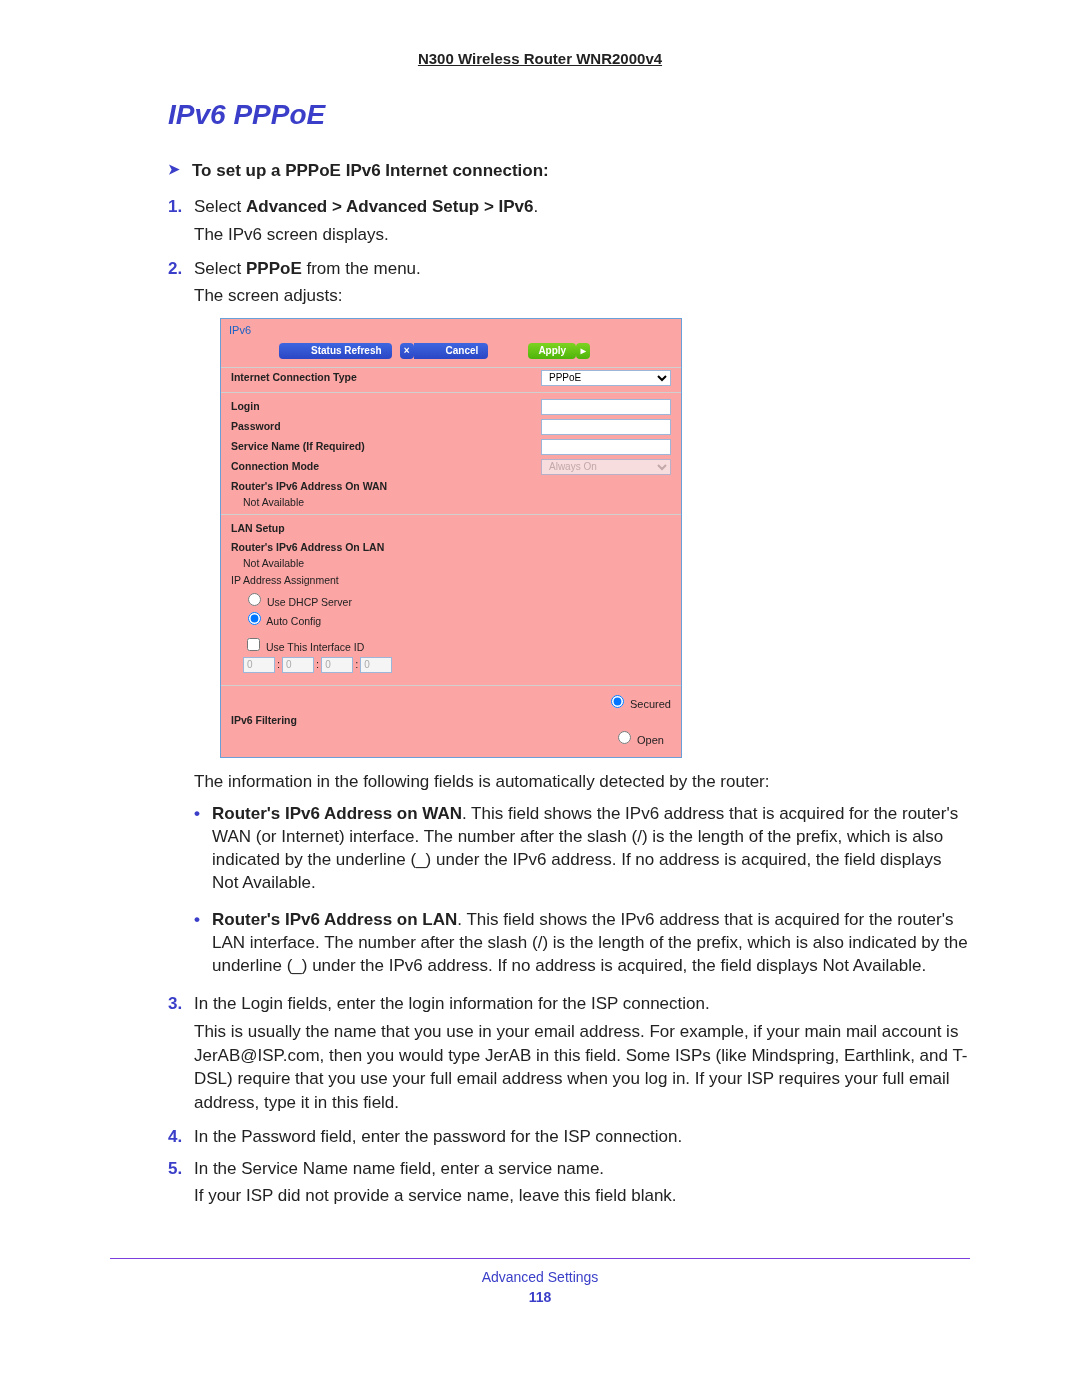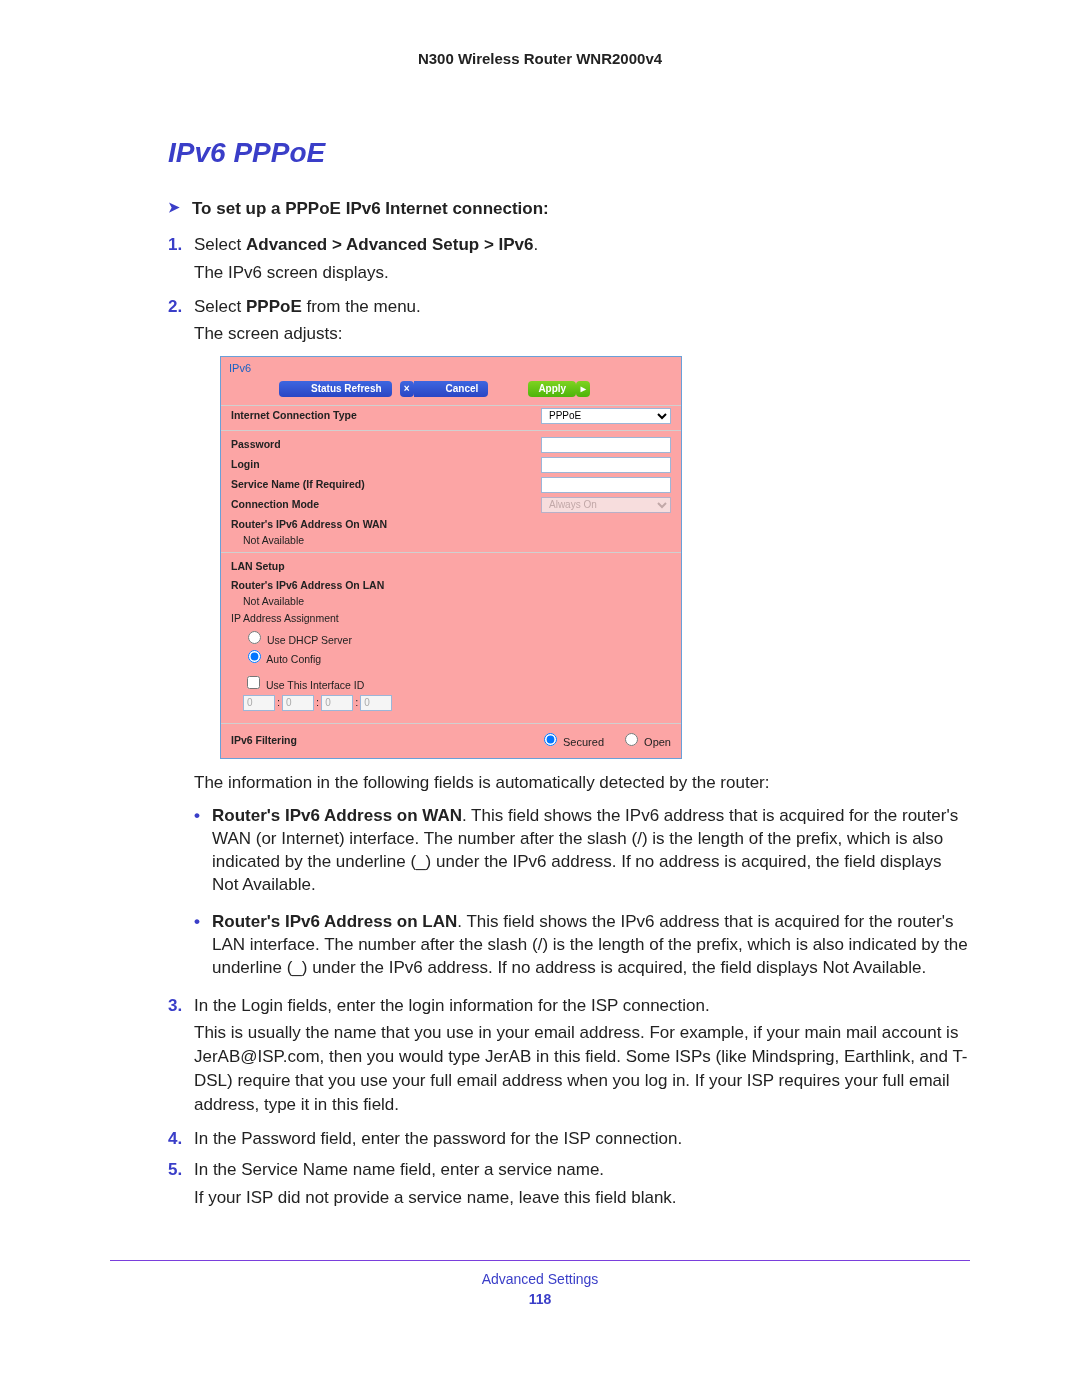--- a/index.html
+++ b/index.html
@@ -13,21 +13,22 @@
   }
   .page {
     padding: 50px 110px 40px 110px;
     position: relative;
     min-height: 1300px;
   }
   .header-title {
     text-align: center;
     font-weight: bold;
     font-size: 15px;
-    margin-bottom: 70px;
+    margin-bottom: 32px;
+    text-decoration: underline;
   }
   .section-heading {
     color: #3a3ec8;
     font-size: 28px;
     font-weight: bold;
     margin: 0 0 30px 58px;
     font-style: italic;
   }
   .lead {
     margin-left: 58px;
@@ -137,21 +138,21 @@
     padding: 0 3px;
   }
   .screenshot select { width: 130px; }
   .screenshot select.disabled { color: #aaa; background:#f5f5f5; }
   .screenshot input.w { width: 130px; }
   .screenshot .iid {
     display: flex; gap: 2px; align-items: center; padding: 2px 10px 8px 22px;
   }
   .screenshot .iid input { width: 32px; text-align:left; background:#f5f5f5; color:#aaa; }
   .screenshot .radio-row {
-    display:flex; gap:16px; align-items:center;
+    display:flex; gap:16px; align-items:center;flex-direction:column;
   }
   .screenshot hr { border:none; border-top:1px solid #d0d0d0; margin:4px 0; }
   .screenshot .top-divider { border-top:1px solid #d0d0d0; margin-top:2px; }
 
   .footer {
     border-top: 1px solid #7a3fdc;
     margin-top: 50px;
     text-align: center;
     padding-top: 10px;
   }
@@ -195,25 +196,25 @@
           <span class="pill cap" style="background:linear-gradient(#7ed321,#4db40a)">▸</span>
         </div>
         <div class="top-divider"></div>
 
         <div class="row">
           <span class="lbl b">Internet Connection Type</span>
           <select><option>PPPoE</option></select>
         </div>
         <hr>
         <div class="row">
+          <span class="lbl b">Login</span>
+          <input class="w" type="text" style="">
+        </div>
+        <div class="row">
           <span class="lbl b">Password</span>
-          <input class="w" type="text" style="">
-        </div>
-        <div class="row">
-          <span class="lbl b">Login</span>
           <input class="w" type="text" style="">
         </div>
         <div class="row">
           <span class="lbl b">Service Name (If Required)</span>
           <input class="w" type="text" style="">
         </div>
         <div class="row">
           <span class="lbl b">Connection Mode</span>
           <select class="disabled" disabled=""><option>Always On</option></select>
         </div>

